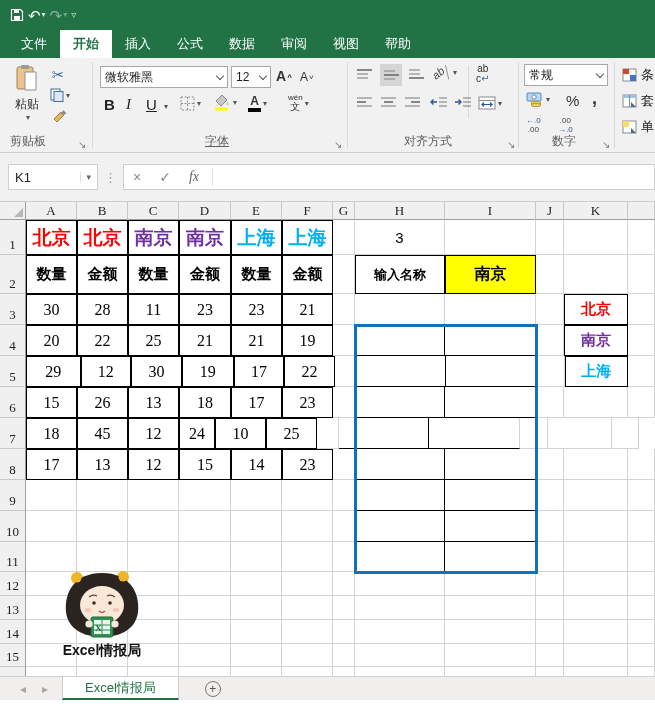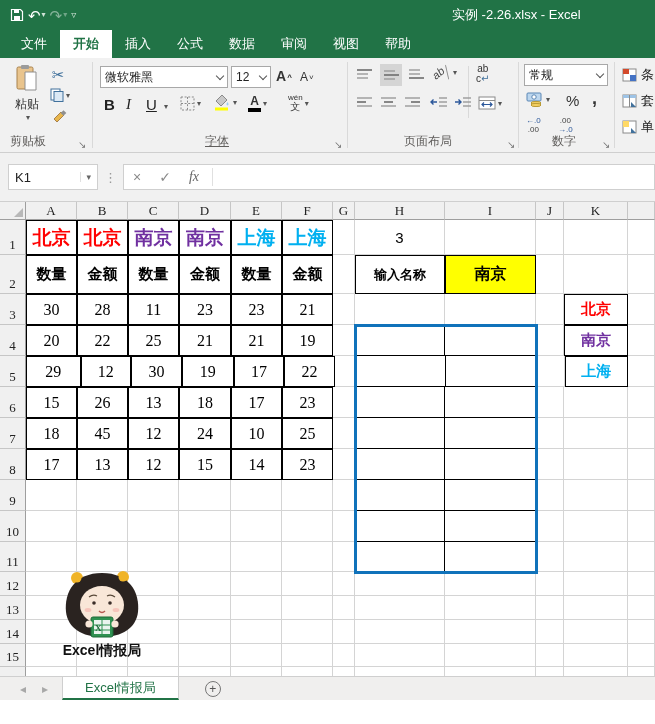--- a/index.html
+++ b/index.html
@@ -95,21 +95,20 @@
       <span class="qat-btn">
           <span>↶</span>
           <span class="mini-caret">▾</span>
         </span>
       <span class="qat-btn dim">
           <span>↷</span>
           <span class="mini-caret">▾</span>
         </span>
       <span class="qat-btn" style="font-size:10px;color:#cfe3d7;">▿</span>
     </div>
-    <div class="win-title">实例 -2.26.xlsx  -  Excel</div>
   </div>
 
   <div class="tabrow">
     <div class="tab">文件</div>
     <div class="tab active">开始</div>
     <div class="tab">插入</div>
     <div class="tab">公式</div>
     <div class="tab">数据</div>
     <div class="tab">审阅</div>
     <div class="tab">视图</div>
@@ -280,21 +279,21 @@
       </span>
 
       <span class="icon-btn" style="position:absolute;left:478px;top:38px;">
         <svg width="18" height="14" viewBox="0 0 18 14">
             <rect x="1" y="1" width="16" height="12" fill="#fff" stroke="#8a8a8a"></rect>
             <line x1="1" y1="4.5" x2="17" y2="4.5" stroke="#8a8a8a"></line>
             <path d="M4 8.5 h10 M6 6.5 L4 8.5 l2 2 M12 6.5 l2 2 -2 2" fill="none" stroke="#2b579a" stroke-width="1.2"></path>
           </svg>
         <span class="caret">▾</span>
       </span>
-      <div class="grp-label" style="left:404px;">页面布局</div>
+      <div class="grp-label" style="left:404px;">对齐方式</div>
       <span class="launcher" style="left:507px;">↘</span>
     </div>
     <div class="rsep" style="left:518px;"></div>
 
     <div>
       <div class="combo" style="position:absolute;left:524px;top:6px;width:84px;">
         <span>常规</span>
           <span class="chev"></span>
       </div>
       <span class="icon-btn" style="position:absolute;left:526px;top:34px;">
@@ -467,21 +466,21 @@
         <div class="cell bb-black" style="width: 91px;"></div>
         <div class="cell" style="width: 28px;"></div>
         <div class="cell" style="width: 64px;"></div>
         <div class="cell" style="width: 27px;"></div>
       </div>
       <div class="hrow" style="height: 31px;">
         <div class="rhead" style="width: 26px;">7</div>
         <div class="cell tbl f16" style="width: 51px;">18</div>
         <div class="cell tbl f16" style="width: 51px;">45</div>
         <div class="cell tbl f16" style="width: 51px;">12</div>
-        <div class="cell tbl f16" style="width: 52px;">24</div>
+        <div class="cell tbl f16" style="width: 36px;">24</div>
         <div class="cell tbl f16" style="width: 51px;">10</div>
         <div class="cell tbl f16" style="width: 51px;">25</div>
         <div class="cell" style="width: 22px;"></div>
         <div class="cell bb-black br-black" style="width: 90px;"></div>
         <div class="cell bb-black" style="width: 91px;"></div>
         <div class="cell" style="width: 28px;"></div>
         <div class="cell" style="width: 64px;"></div>
         <div class="cell" style="width: 27px;"></div>
       </div>
       <div class="hrow" style="height: 31px;">

